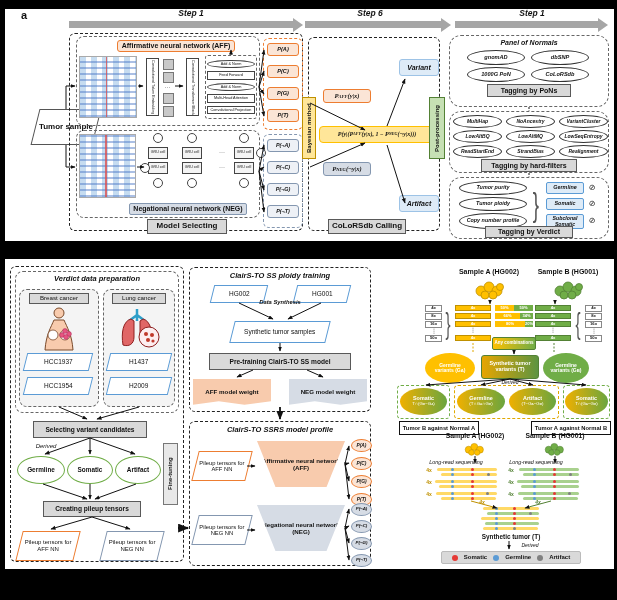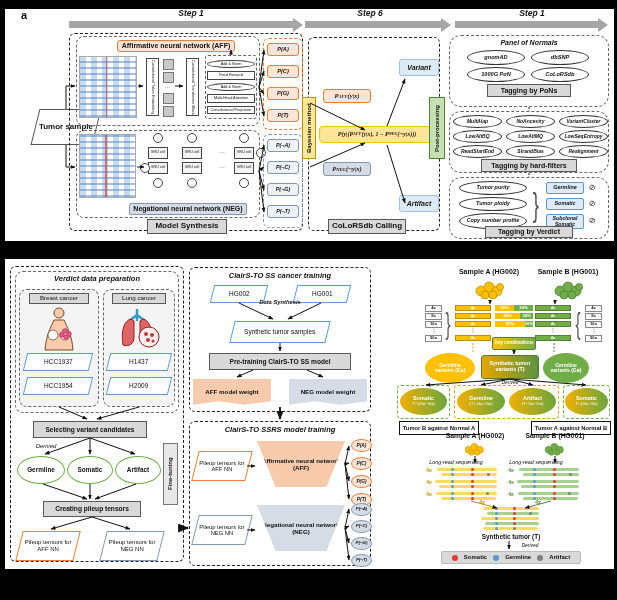--- a/index.html
+++ b/index.html
@@ -105,21 +105,21 @@
     <div class="gcell" style="left:229px;top:153px">GRU cell</div>
     <div class="box" style="left:209px;top:154px;width:16px;height:8px;font-size:6px">···</div>
     <div class="gcirc" style="left:135px;top:154px"></div>
     <div class="gcirc" style="left:251px;top:139px"></div>
     <div class="gcirc" style="left:148px;top:169px"></div>
     <div class="gcirc" style="left:182px;top:169px"></div>
     <div class="gcirc" style="left:234px;top:169px"></div>
   </div>
   <div class="box" style="left:124px;top:194px;width:118px;height:12px;background:#d6dce5;border:1px solid #8497b0;border-radius:2px;font-weight:bold;font-size:7px">Negational neural network (NEG)</div>
 
-  <div class="box grayb" style="left:142px;top:210px;width:80px;height:15px;font-size:8px">Model Synthesis</div>
+  <div class="box grayb" style="left:142px;top:210px;width:80px;height:15px;font-size:8px">Model Selecting</div>
 
   <div class="box" style="left:258px;top:29px;width:40px;height:92px;border:1px dashed #ed7d31;border-radius:6px"></div>
   <div class="box chipO" style="left:262px;top:34px;width:32px;height:13px;font-size:5.6px">P(A)</div>
   <div class="box chipO" style="left:262px;top:56px;width:32px;height:13px;font-size:5.6px">P(C)</div>
   <div class="box chipO" style="left:262px;top:78px;width:32px;height:13px;font-size:5.6px">P(G)</div>
   <div class="box chipO" style="left:262px;top:100px;width:32px;height:13px;font-size:5.6px">P(T)</div>
   <div class="box" style="left:258px;top:125px;width:40px;height:94px;border:1px dashed #8497b0;border-radius:6px"></div>
   <div class="box chipN" style="left:262px;top:130px;width:32px;height:13px;font-size:5.4px">P(¬A)</div>
   <div class="box chipN" style="left:262px;top:152px;width:32px;height:13px;font-size:5.4px">P(¬C)</div>
   <div class="box chipN" style="left:262px;top:174px;width:32px;height:13px;font-size:5.4px">P(¬G)</div>
@@ -271,37 +271,37 @@
   <div class="box par" style="left:14px;top:272px;width:58px;height:30px;border-color:#ed7d31;font-size:6px">
       <span>Pileup tensors for AFF NN</span>
     </div>
   <div class="box par" style="left:98px;top:272px;width:58px;height:30px;border-color:#8497b0;font-size:6px">
       <span>Pileup tensors for NEG NN</span>
     </div>
 
   <div class="box vtext" style="left:158px;top:184px;width:15px;height:62px;background:#e8e8e8;border:1px solid #777;font-size:6px">Fine-tuning</div>
 
   <div class="box dashdot" style="left:184px;top:8px;width:182px;height:145px"></div>
-  <div class="box" style="left:200px;top:12px;width:150px;height:10px;font-weight:bold;font-style:italic;font-size:7.5px">ClairS-TO SS cancer training</div>
+  <div class="box" style="left:200px;top:12px;width:150px;height:10px;font-weight:bold;font-style:italic;font-size:7.5px">ClairS-TO SS ploidy training</div>
   <div class="box par" style="left:207px;top:26px;width:54px;height:18px;font-size:6.5px">
       <span>HG002</span>
     </div>
   <div class="box par" style="left:290px;top:26px;width:54px;height:18px;font-size:6.5px">
       <span>HG001</span>
     </div>
   <div class="box" style="left:252px;top:34px;width:46px;height:18px;font-style:italic;font-weight:bold;font-size:5.8px">Data Synthesis</div>
   <div class="box par" style="left:227px;top:62px;width:96px;height:22px;font-size:6.5px">
       <span>Synthetic tumor samples</span>
     </div>
   <div class="box grayb" style="left:204px;top:94px;width:142px;height:17px;font-size:6.6px">Pre-training ClairS-TO SS model</div>
   <div class="box flag" style="left:188px;top:120px;width:78px;height:27px;background:#f8cbad;font-size:6.2px">AFF model weight</div>
   <div class="box flag" style="left:284px;top:120px;width:78px;height:27px;background:#d6dce5;font-size:6.2px">NEG model weight</div>
 
   <div class="box dashdot" style="left:184px;top:162px;width:182px;height:145px"></div>
-  <div class="box" style="left:195px;top:166px;width:160px;height:10px;font-weight:bold;font-style:italic;font-size:7.5px">ClairS-TO SSRS model training</div>
+  <div class="box" style="left:195px;top:166px;width:160px;height:10px;font-weight:bold;font-style:italic;font-size:7.5px">ClairS-TO SSRS model profile</div>
   <div class="box par" style="left:190px;top:192px;width:54px;height:30px;border-color:#ed7d31;font-size:5.8px">
       <span>Pileup tensors for AFF NN</span>
     </div>
   <div class="trap trapA" style="left:252px;top:182px;width:88px;height:46px;font-size:6.2px">Affirmative neural network (AFF)</div>
   <div class="box ellO" style="left:346px;top:180px;width:21px;height:13px;font-size:4.8px">P(A)</div>
   <div class="box ellO" style="left:346px;top:198px;width:21px;height:13px;font-size:4.8px">P(C)</div>
   <div class="box ellO" style="left:346px;top:216px;width:21px;height:13px;font-size:4.8px">P(G)</div>
   <div class="box ellO" style="left:346px;top:234px;width:21px;height:13px;font-size:4.8px">P(T)</div>
   <div class="box par" style="left:190px;top:256px;width:54px;height:30px;border-color:#8497b0;font-size:5.8px">
       <span>Pileup tensors for NEG NN</span>

